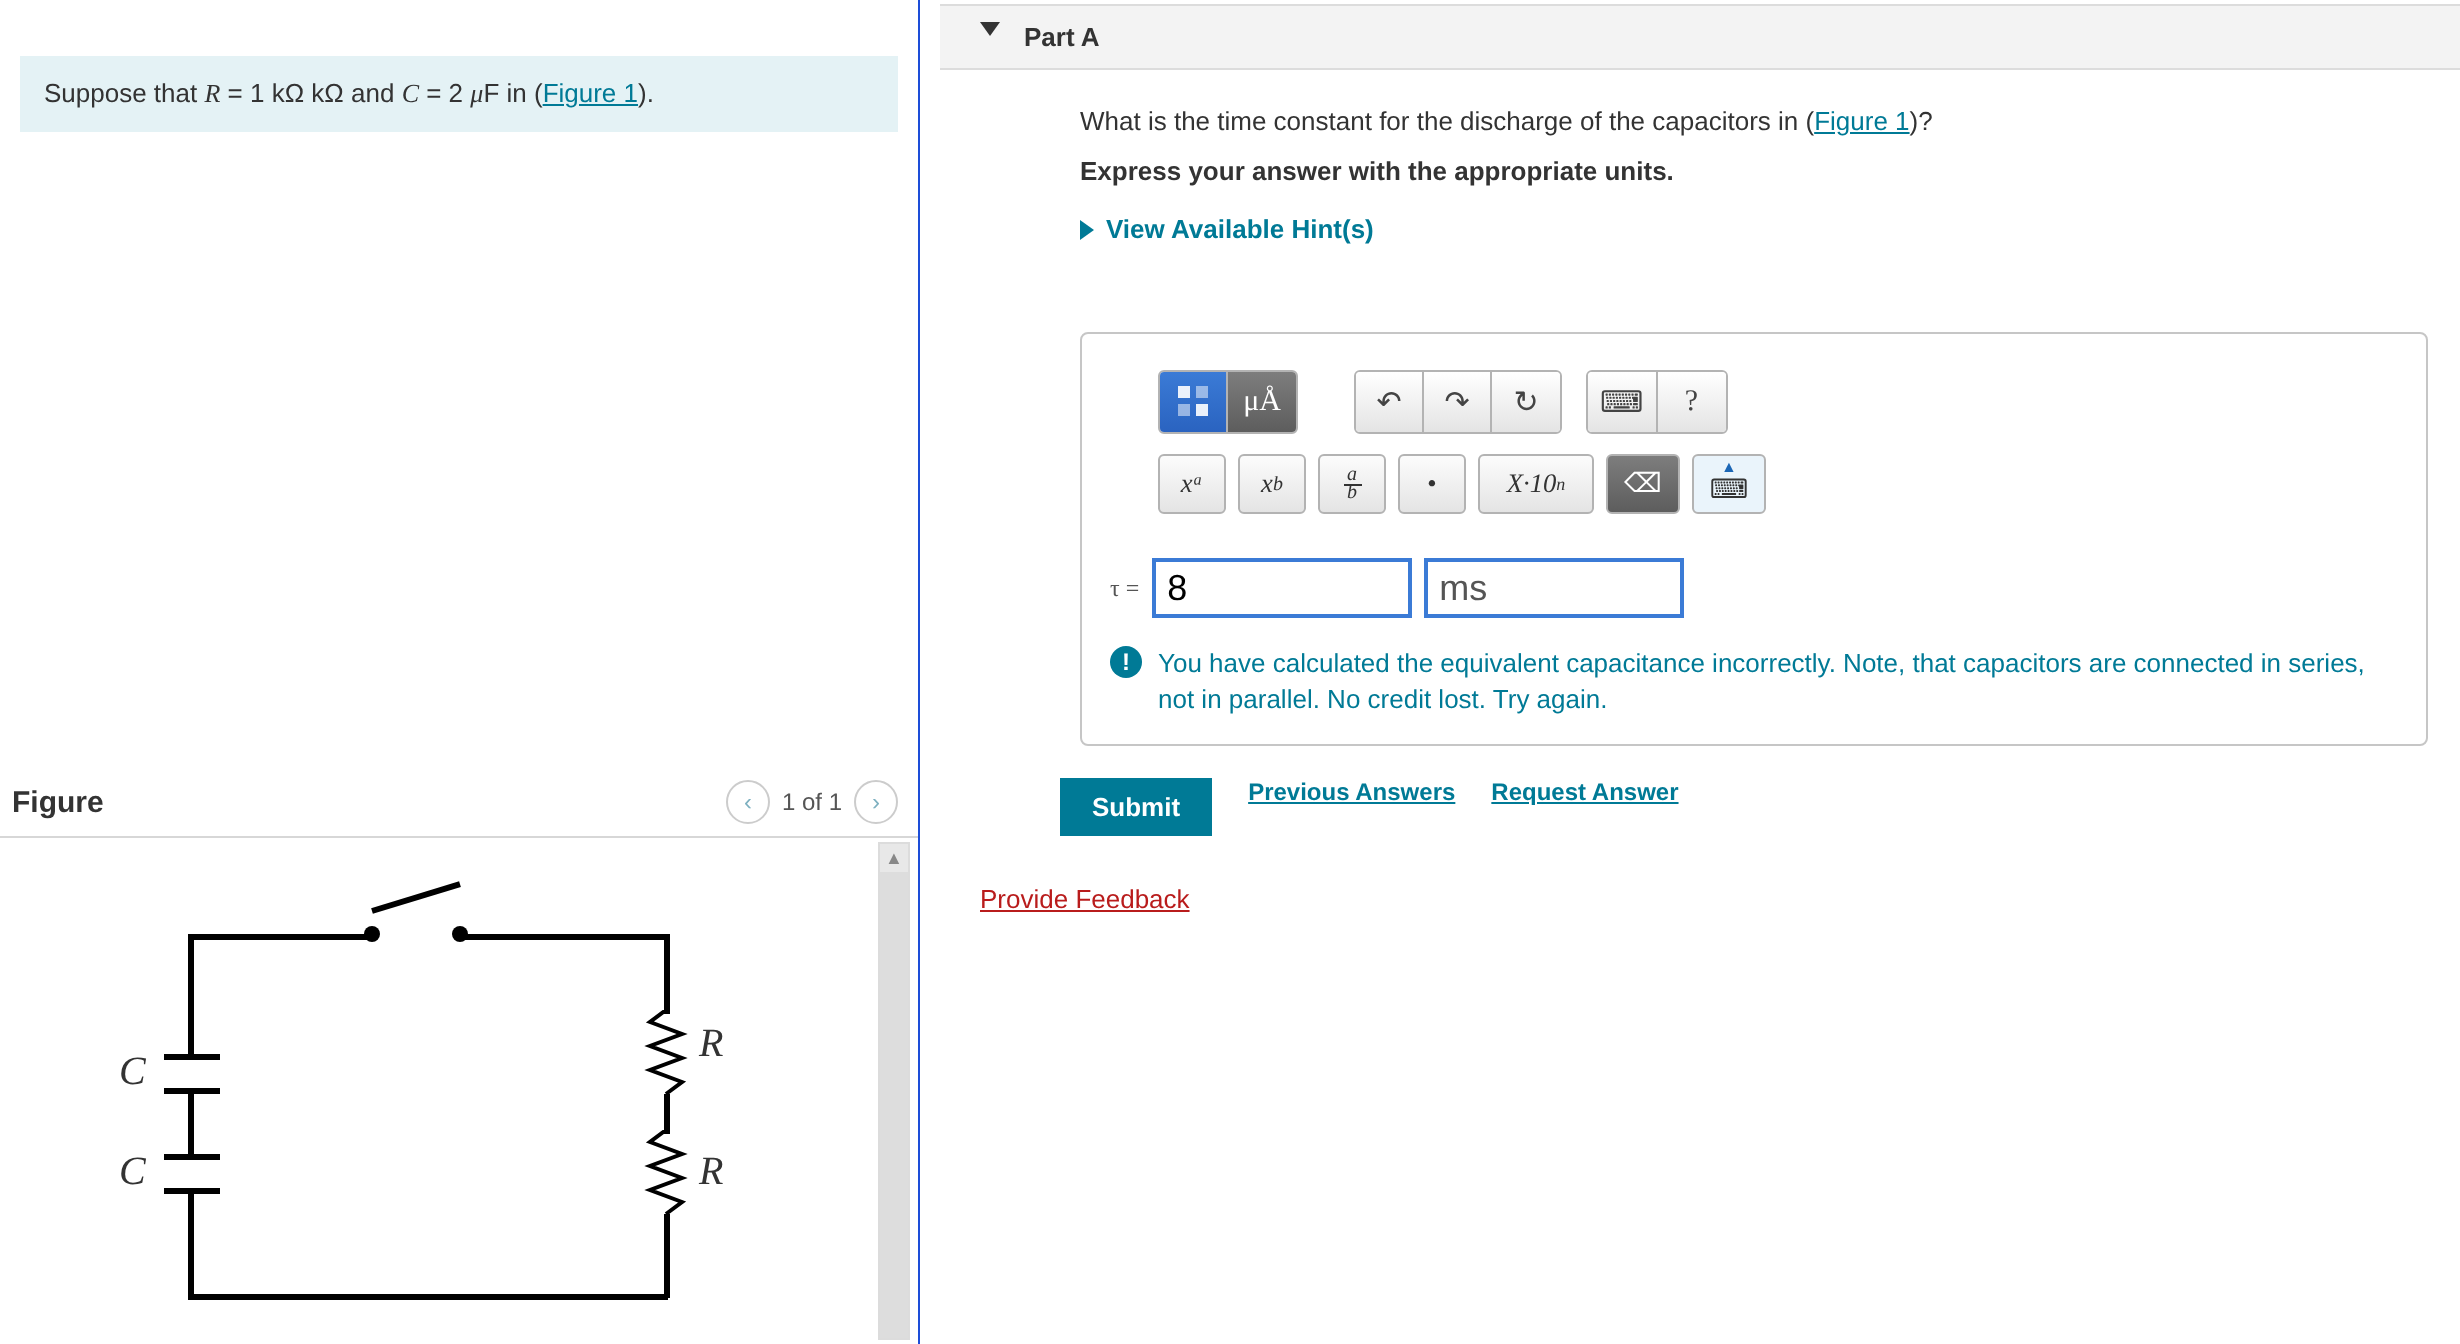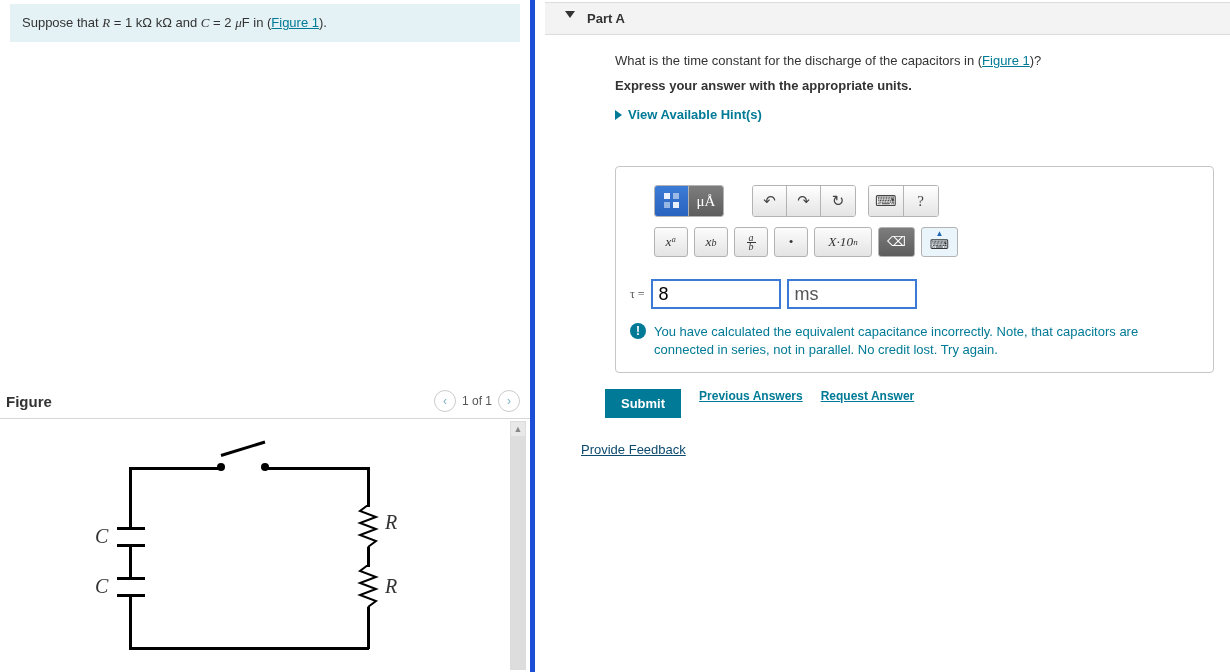--- a/index.html
+++ b/index.html
@@ -8,24 +8,24 @@
     font-family: Arial, Helvetica, sans-serif;
     font-size: 13px;
     color: #333;
     background: #fff;
     width: 1230px;
     height: 672px;
     overflow: hidden;
   }
   .container { display: flex; height: 100%; }
   .left-col {
-    width: 535px;
-    border-right: 5px solid #1d4ed8;
+    width: 460px;
+    border-right: 1px solid #1d4ed8;
     position: relative;
-    padding-top: 4px;
+    padding-top: 28px;
   }
   .right-col { flex: 1; padding: 0 0 0 10px; }
 
   .suppose-box {
     background: #e4f2f5;
     margin: 0 10px 0 10px;
     padding: 10px 12px;
     font-size: 13px;
     line-height: 1.4;
   }
@@ -143,21 +143,21 @@
   }
 
   .submit-row { margin:16px 0 0 60px; display:flex; gap:18px;}
   .submit-btn {
     background:#007a96; color:#fff; border:none;
     padding:7px 16px; font-size:13px; font-weight:bold; cursor:pointer;
   }
   .sub-link { color:#007a96; text-decoration:underline; font-weight:bold; font-size:12px; cursor:pointer;}
 
   .provide-fb { margin:24px 0 0 20px; }
-  .provide-fb a { color:#0c4a6e; text-decoration:underline; font-size:13px; cursor:pointer;margin-left:16px;}
+  .provide-fb a { color:#b91c1c; text-decoration:underline; font-size:13px; cursor:pointer;}
 
   svg .res { stroke:#000; stroke-width:2; fill:none; }
 </style>
 </head>
 <body>
 
 <div class="container">
 
   <div class="left-col">
     <div class="suppose-box">

